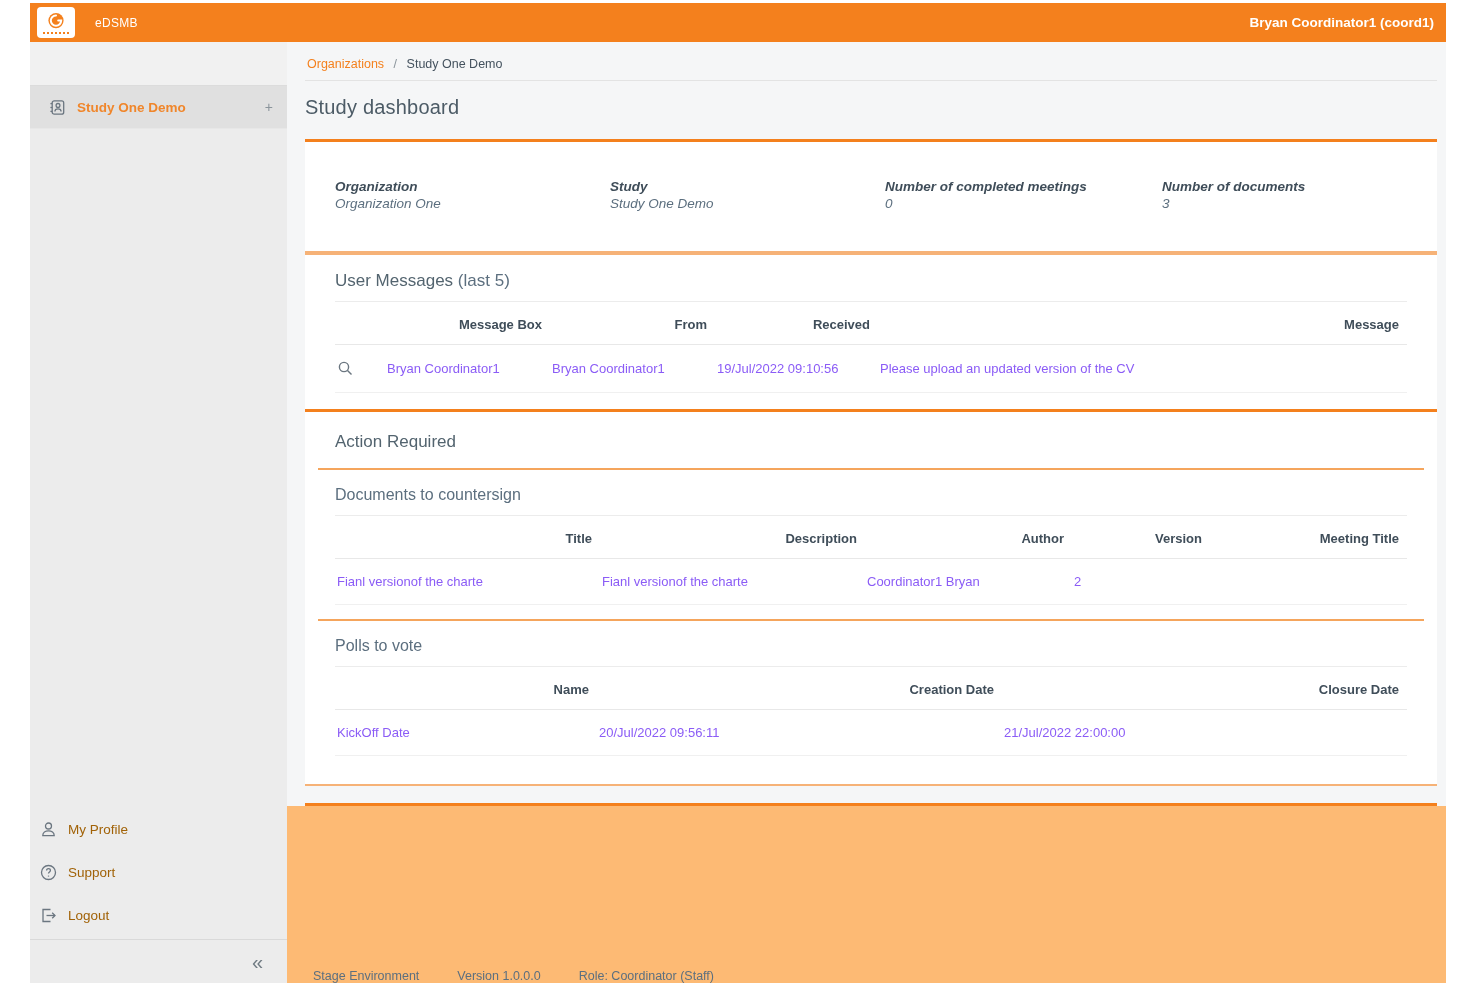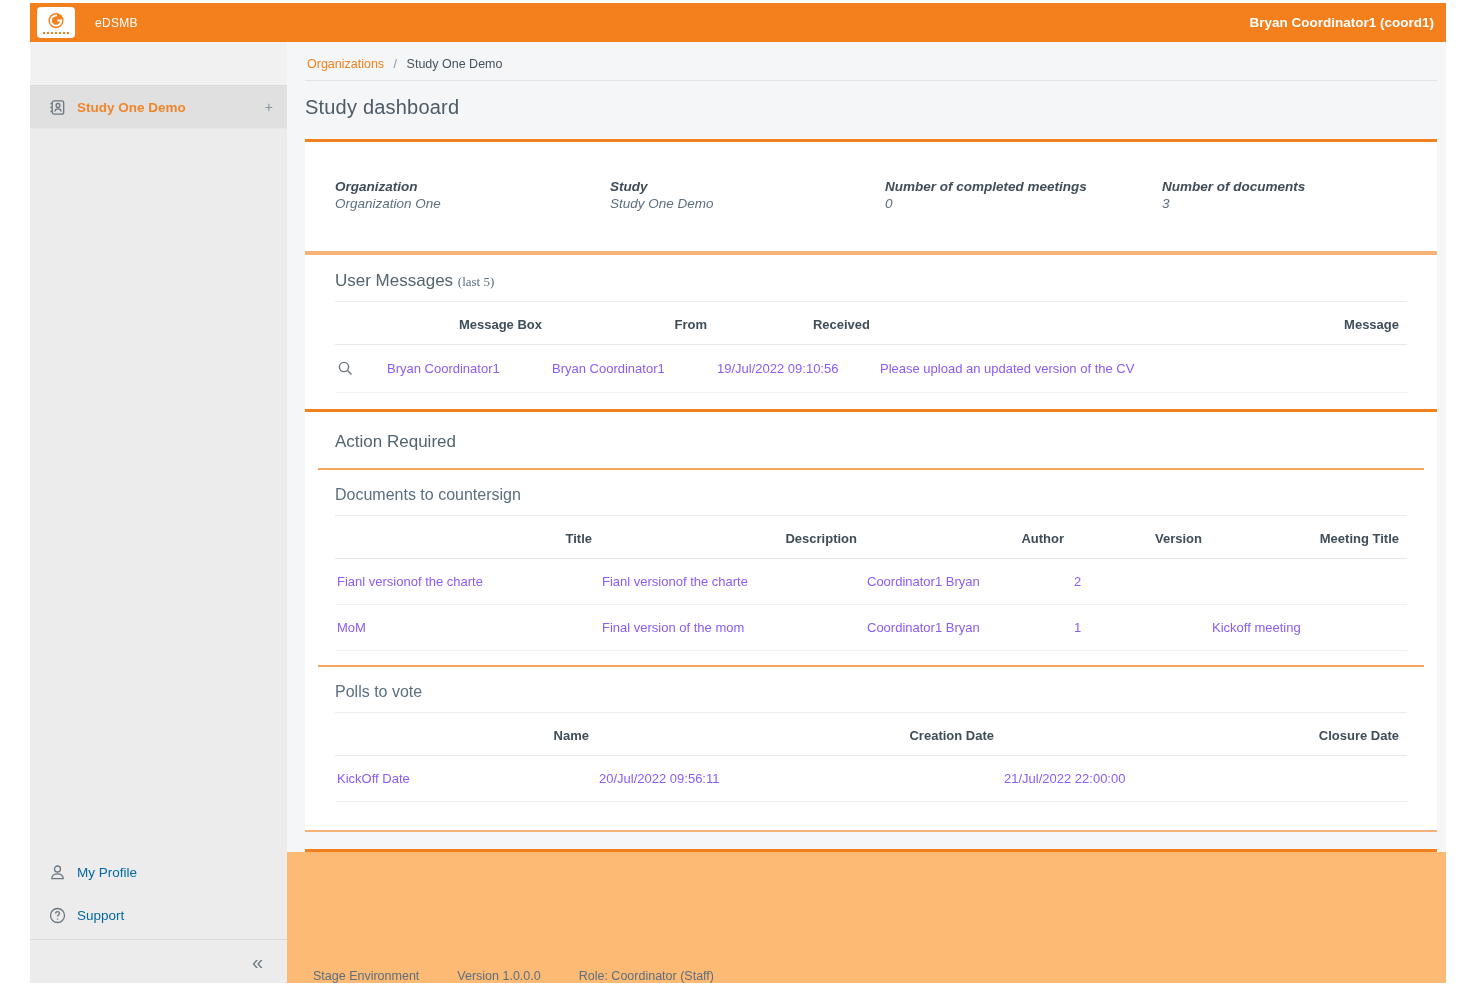--- a/index.html
+++ b/index.html
@@ -22,21 +22,21 @@
 
   
   .sidebar { width:257px; flex:none; background:#ececec; display:flex; flex-direction:column; }
   .side-top { height:44px; background:#f1f1f1; border-bottom:1px solid #dcdcdc; }
   .side-item { height:43px; background:#e0e0e0; border-bottom:1px solid #e7e7e7; display:flex; align-items:center;
     gap:11px; padding:0 14px 0 19px; cursor:pointer; }
   .side-item .lbl { color:#f0862b; font-size:13.5px; font-weight:600; }
   .expand { margin-left:auto; color:#8a949b; font-size:14px; cursor:pointer; line-height:1; }
   .side-fill { flex:1; }
   .side-nav { padding:0 0 2px 0; }
-  .side-link { height:43px; display:flex; align-items:center; gap:11px; padding-left:19px; color:#0369a1;
+  .side-link { height:43px; display:flex; align-items:center; gap:11px; padding-left:10px; color:#a16207;
     font-size:13.5px; cursor:pointer; }
   .side-collapse { height:44px; border-top:1px solid #d9d9d9; display:flex; align-items:center;
     justify-content:flex-end; padding-right:24px; }
   .side-collapse span { color:#6f7a82; font-size:20px; line-height:1; cursor:pointer; }
   .icon16 { width:17px; height:17px; flex:none; }
 
   
   .main { flex:1; background:#f5f6f7; display:flex; flex-direction:column; min-width:0; }
   .main-inner { margin:0 9px 0 18px; flex:none; }
   .breadcrumb { padding:15px 2px 9px; border-bottom:1px solid #e3e3e3; font-size:12.5px; color:#56646f; }
@@ -46,21 +46,21 @@
   h1.page-title { font-size:20px; font-weight:500; color:#4c5b66; margin:15px 0 20px; letter-spacing:.2px; }
 
   .card { background:#ffffff; }
   .card.stats { border-top:3px solid #f4801d; border-bottom:2px solid #f6b277; padding:37px 30px 40px;font-style:italic; }
   .stats-grid { display:grid; grid-template-columns:275px 275px 277px 1fr; }
   .stat .s-label { font-size:13.5px; font-weight:bold; color:#3f4d59; margin-bottom:2px; }
   .stat .s-value { font-size:13.5px; color:#5c6f7f; }
 
   .card.um { border-top:2px solid #f6b277; padding:16px 30px 16px; }
   .sec-title { font-size:17px; font-weight:500; color:#53646f; padding-bottom:10px; border-bottom:1px solid #ececec; }
-  .sec-title small { font-size:13px; font-weight:400; color:#5c6f7f;font-family:Liberation Serif, serif; }
+  .sec-title small { font-size:17px; font-weight:400; color:#5c6f7f; }
 
   .card.ar { border-top:3px solid #f4801d; border-bottom:2px solid #f6b277; }
   .ar-head { padding:20px 30px 16px; font-size:17px; font-weight:500; color:#53646f; }
   hr.orange-light { border:none; height:2px; background:#f5a55c; margin:0 13px; }
   .subsection { padding:16px 30px 14px; }
   .subsection:last-child { padding-bottom:28px; }
   .sub-title { font-size:16px; font-weight:400; color:#5c6f7f; padding-bottom:11px; border-bottom:1px solid #ececec; }
 
   table.tbl { width:100%; border-collapse:collapse; table-layout:fixed; }
   .tbl th { text-align:right; font-size:13px; font-weight:bold; color:#3f4d59; padding:15px 8px 12px 2px;
@@ -121,20 +121,28 @@
           </svg>
           <span>My Profile</span>
         </div>
         <div class="side-link">
           <svg class="icon16" viewBox="0 0 17 17" fill="none" stroke="#6b7680" stroke-width="1.3">
             <circle cx="8.5" cy="8.5" r="7"></circle>
             <path d="M6.6 6.6c0-1.1.9-1.9 1.9-1.9s1.9.8 1.9 1.8c0 1.4-1.9 1.5-1.9 3"></path>
             <line x1="8.5" y1="11.6" x2="8.5" y2="12.6"></line>
           </svg>
           <span>Support</span>
+        </div>
+        <div class="side-link">
+          <svg class="icon16" viewBox="0 0 17 17" fill="none" stroke="#6b7680" stroke-width="1.3">
+            <path d="M10.5 2.5H3v12h7.5"></path>
+            <line x1="6.5" y1="8.5" x2="15" y2="8.5"></line>
+            <polyline points="12.2,5.7 15,8.5 12.2,11.3"></polyline>
+          </svg>
+          <span>Logout</span>
         </div>
       </nav>
 
       <div class="side-collapse">
         <span>«</span>
       </div>
     </aside>
 
     <main class="main">
       <div class="main-inner">
@@ -231,27 +239,20 @@
                 </tr>
               </thead>
               <tbody>
                 <tr>
                   <td>Fianl versionof the charte</td>
                   <td>Fianl versionof the charte</td>
                   <td>Coordinator1 Bryan</td>
                   <td>2</td>
                   <td></td>
                 </tr>
-                <tr>
-                  <td>MoM</td>
-                  <td>Final version of the mom</td>
-                  <td>Coordinator1 Bryan</td>
-                  <td>1</td>
-                  <td>Kickoff meeting</td>
-                </tr>
               </tbody>
             </table>
           </div>
 
           <hr class="orange-light">
 
           <div class="subsection">
             <div class="sub-title">Polls to vote</div>
             <table class="tbl">
               <colgroup>

